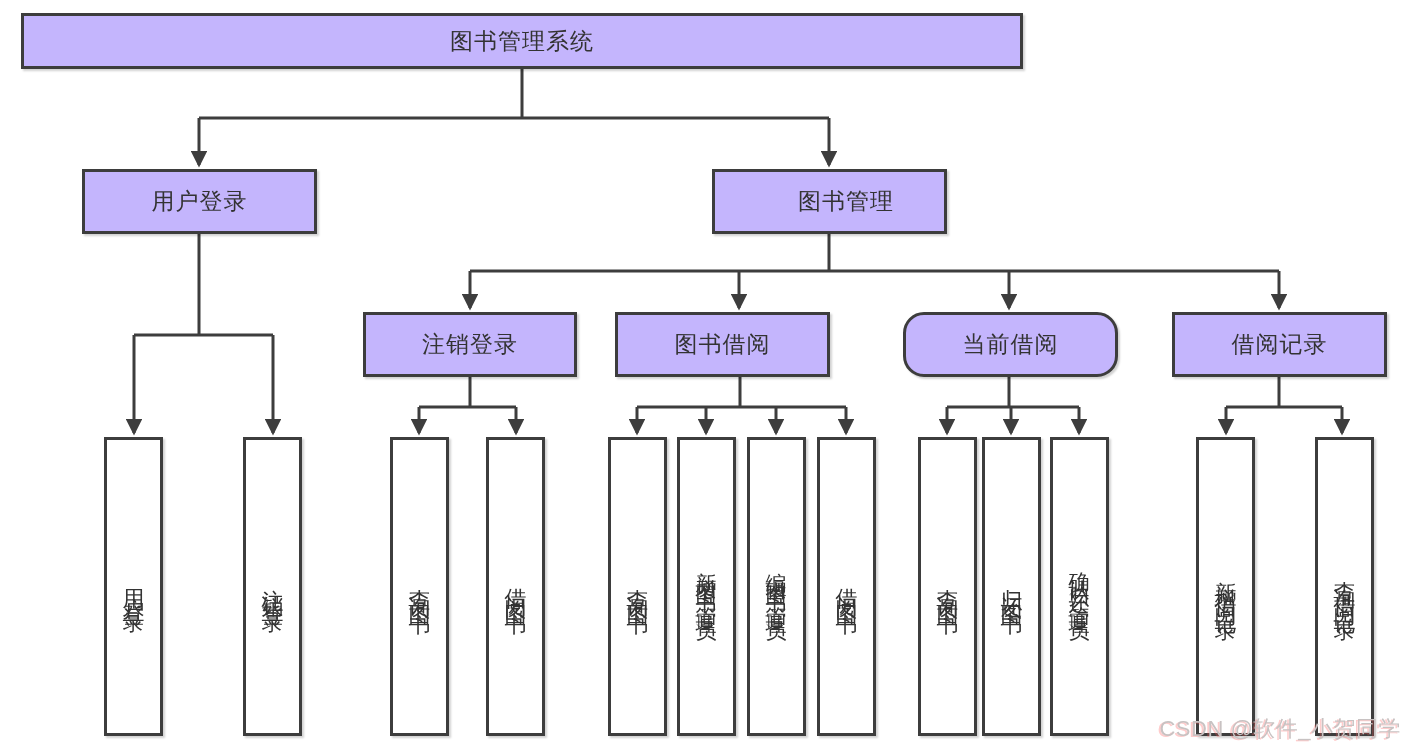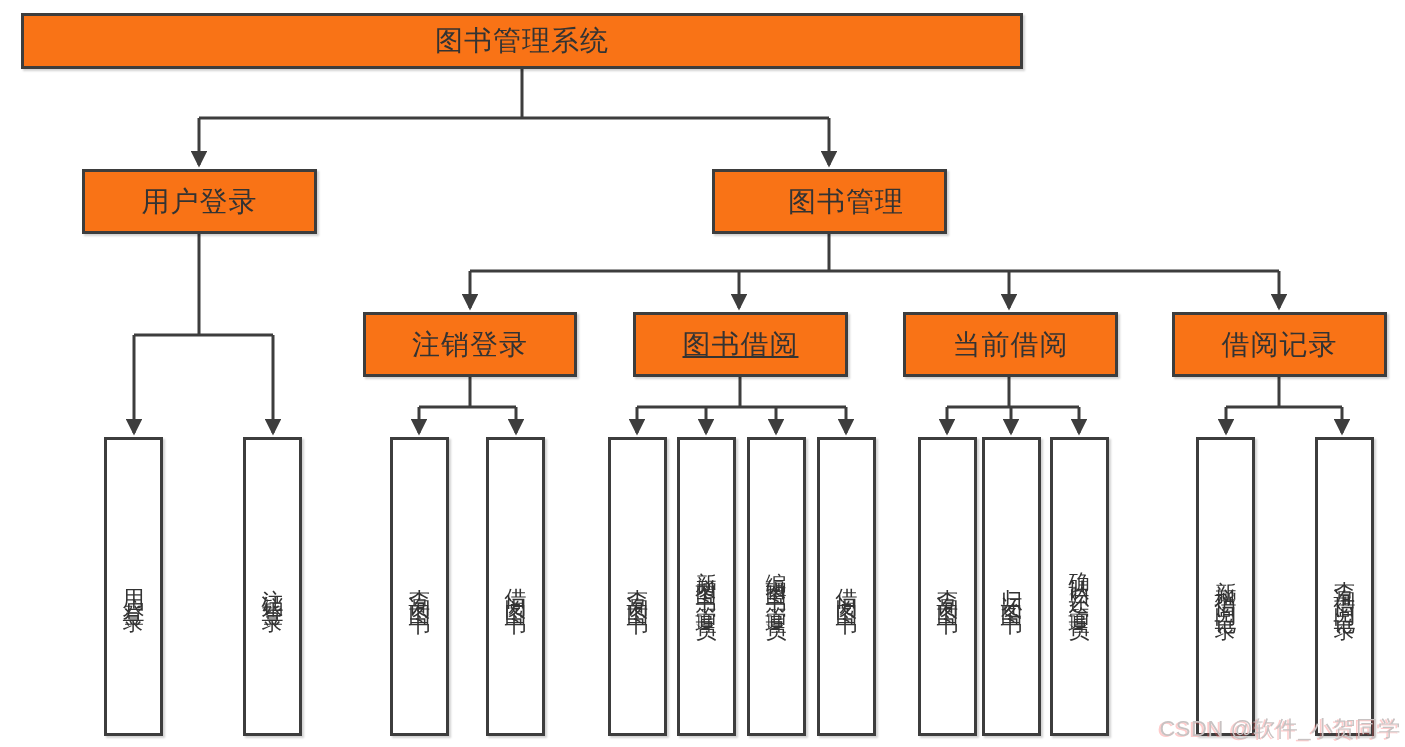--- a/index.html
+++ b/index.html
@@ -30,26 +30,26 @@
     stroke: var(--line);
     stroke-width: 3;
   }
   .connectors marker path {
     fill: var(--line);
     stroke: none;
   }
   .node {
     position: absolute;
     border: 3px solid var(--line);
-    background: #f97316;
+    background: #c4b5fd;
     box-shadow: 2px 2px 2px rgba(0,0,0,0.18);
     display: flex;
     align-items: center;
     justify-content: center;
-    font-size: 28px;
+    font-size: 23px;
     letter-spacing: 1px;
     color: var(--text);
     z-index: 2;
     white-space: nowrap;
   }
   .leaf {
     position: absolute;
     top: 437px;
     width: 59px;
     height: 299px;
@@ -131,22 +131,22 @@
     <path d="M1226 407 V433" marker-end="url(#arrow)"></path>
     <path d="M1342 407 V433" marker-end="url(#arrow)"></path>
   </svg>
 
   <div class="node" style="left:21px; top:13px; width:1002px; height:56px;">图书管理系统</div>
 
   <div class="node" style="left:82px; top:169px; width:235px; height:65px;">用户登录</div>
   <div class="node" style="left:712px; top:169px; width:235px; height:65px;padding-left:33px;">图书管理</div>
 
   <div class="node" style="left:363px; top:312px; width:214px; height:65px;">注销登录</div>
-  <div class="node" style="left:633px; top:312px; width:215px; height:65px;text-decoration:underline;">图书借阅</div>
-  <div class="node" style="left:903px; top:312px; width:215px; height:65px;">当前借阅</div>
+  <div class="node" style="left:615px; top:312px; width:215px; height:65px;">图书借阅</div>
+  <div class="node" style="left:903px; top:312px; width:215px; height:65px;border-radius:21px;">当前借阅</div>
   <div class="node" style="left:1172px; top:312px; width:215px; height:65px;">借阅记录</div>
 
   <div class="leaf" style="left:104px;">
     <span class="vtext">用户登录</span>
   </div>
   <div class="leaf" style="left:243px;">
     <span class="vtext">注销登录</span>
   </div>
 
   <div class="leaf" style="left:390px;">

